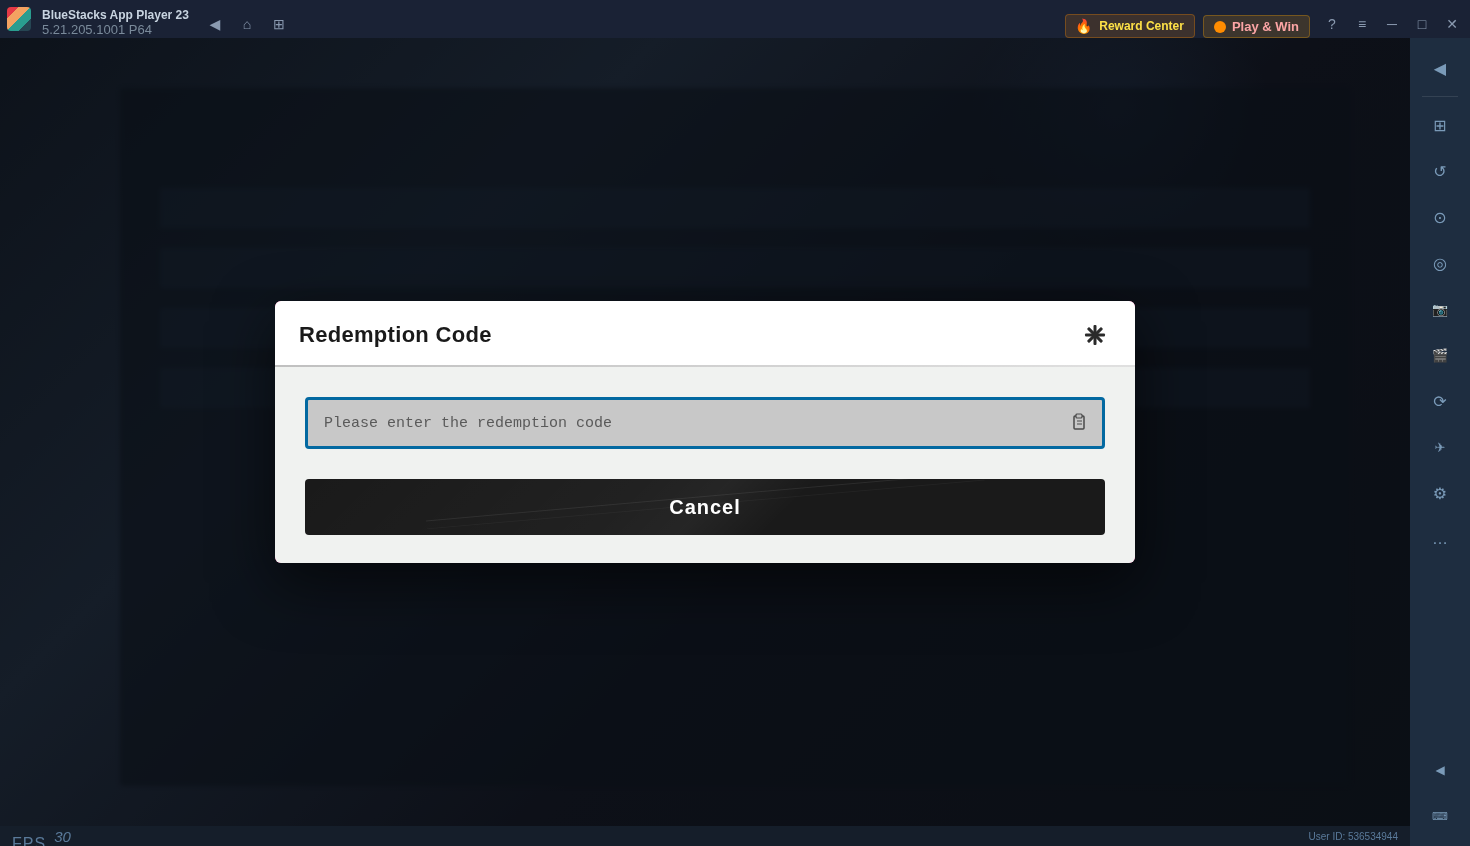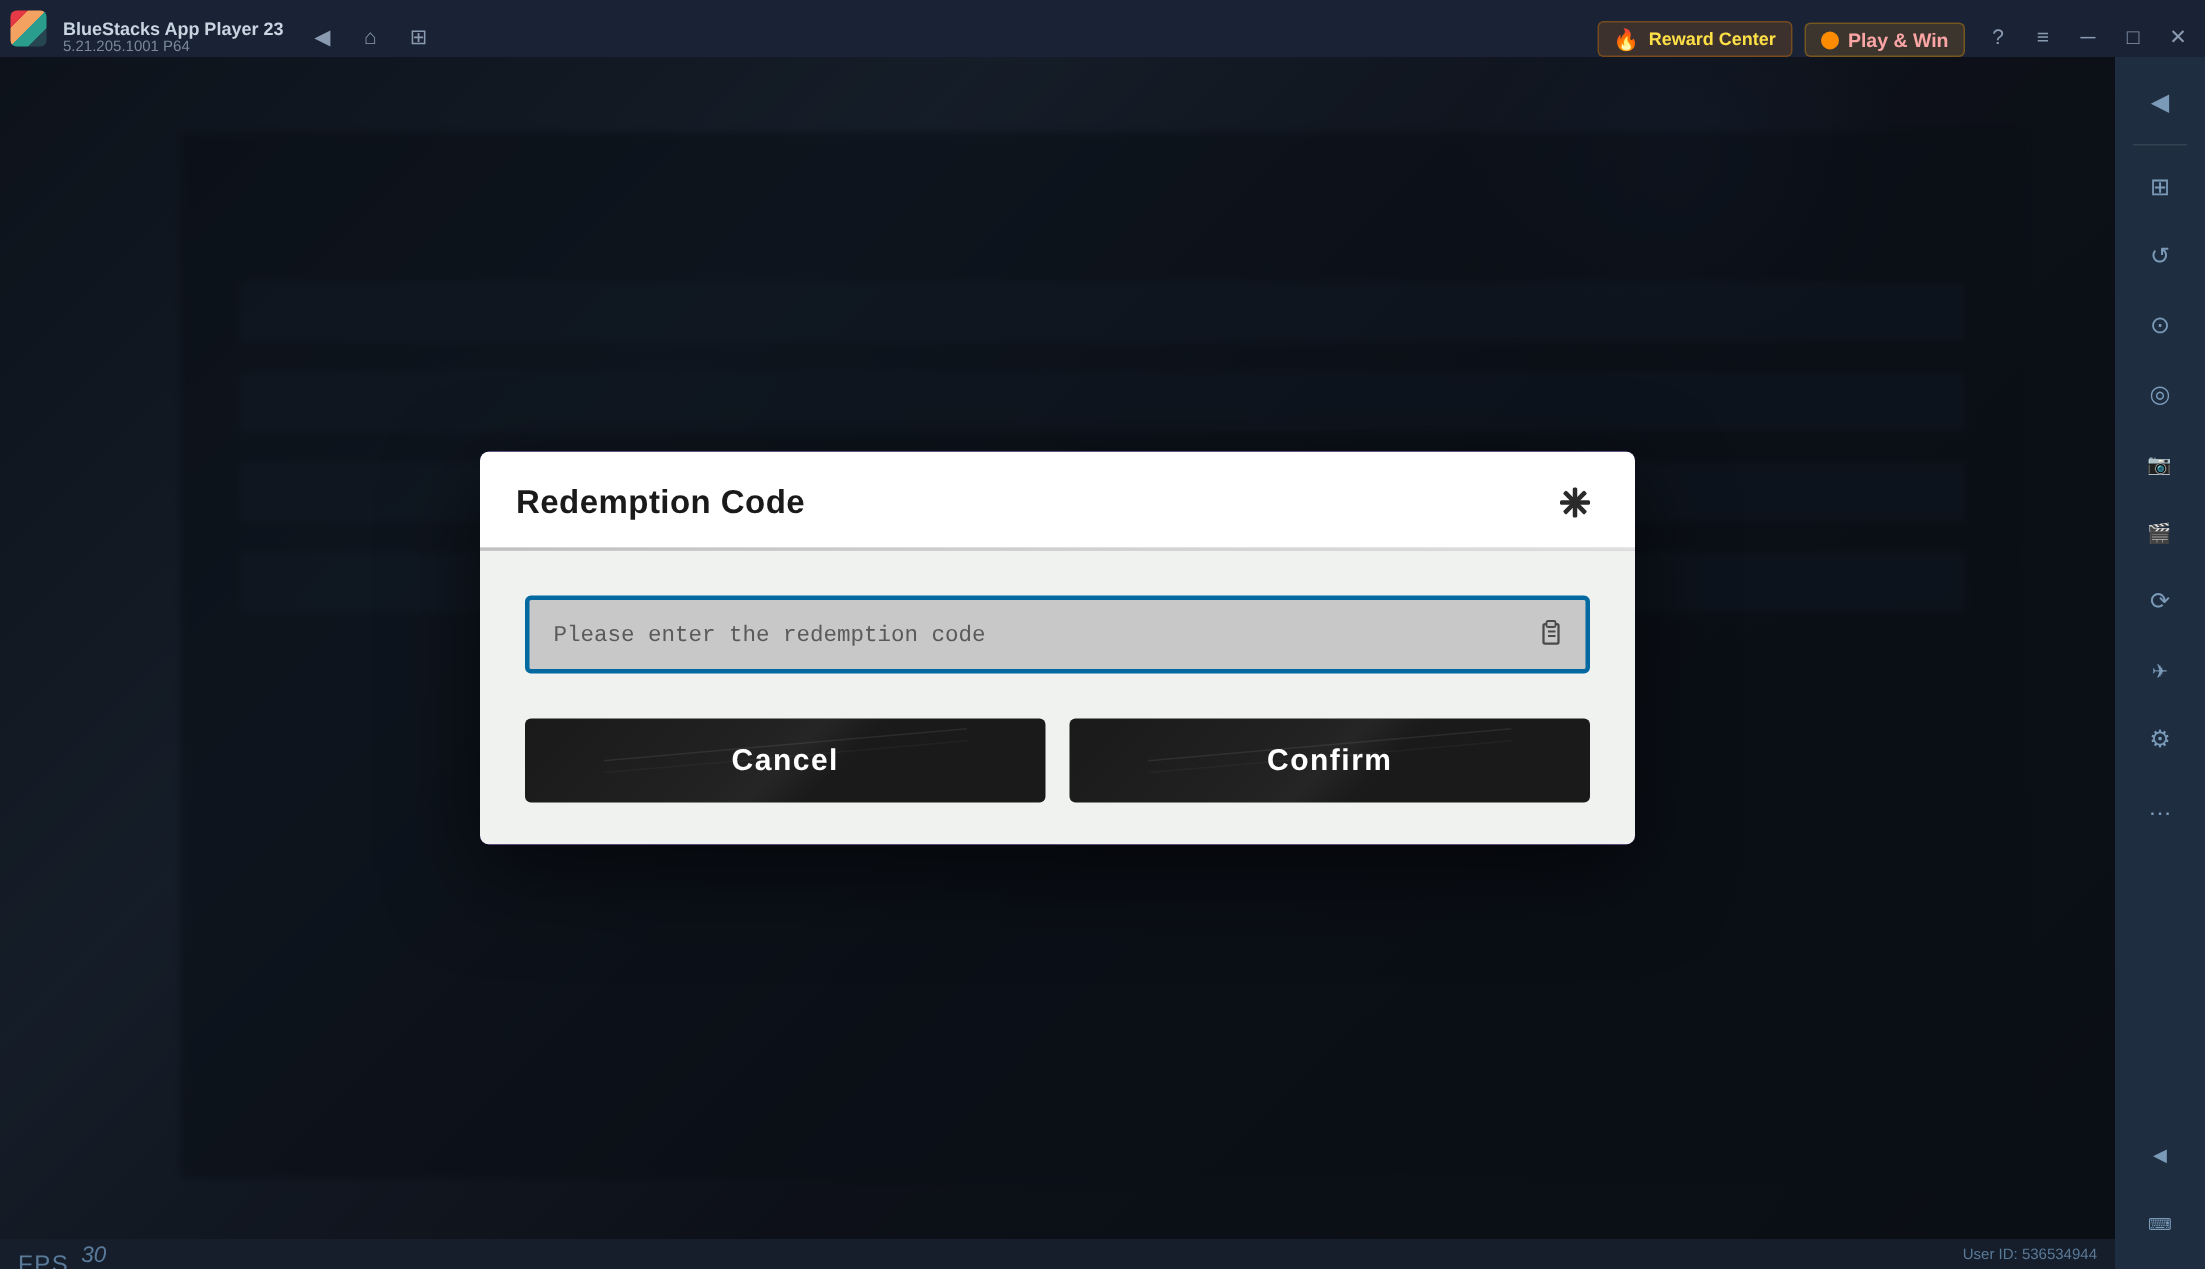--- a/index.html
+++ b/index.html
@@ -106,21 +106,21 @@
 
     .titlebar-appname .app-title {
       color: #c8d4e0;
       font-size: 12px;
       font-weight: 600;
       line-height: 1.2;
     }
 
     .titlebar-appname .app-version {
       color: #7a8a9a;
-      font-size: 10px;
+      font-size: 13px;
       line-height: 1.2;
     }
 
     .titlebar-nav {
       display: flex;
       align-items: center;
       gap: 4px;
       margin-left: 12px;
     }
 
@@ -273,22 +273,22 @@
       bottom: 20px;
       background: rgba(0,0,0,0.5);
       display: flex;
       align-items: center;
       justify-content: center;
       z-index: 200;
     }
 
     
     .dialog {
-      width: 770px;
-      background: #4c1d95;
+      width: 860px;
+      background: #ec4899;
       border-radius: 6px;
       overflow: hidden;
       box-shadow: 0 20px 60px rgba(0,0,0,0.6);
       position: relative;
     }
 
     .dialog-header {
       background: white;
       padding: 18px 24px 14px;
       border-bottom: 2px solid #e0e0e0;
@@ -550,17 +550,16 @@
           <svg width="20" height="20" viewBox="0 0 20 20" fill="none">
             <rect x="5" y="3" width="10" height="13" rx="1" stroke="#4a4a4a" stroke-width="1.5" fill="none"></rect>
             <rect x="7" y="1" width="6" height="4" rx="1" fill="#c0c0c0" stroke="#4a4a4a" stroke-width="1.2"></rect>
             <line x1="8" y1="8" x2="13" y2="8" stroke="#4a4a4a" stroke-width="1.2"></line>
             <line x1="8" y1="11" x2="13" y2="11" stroke="#4a4a4a" stroke-width="1.2"></line>
           </svg>
         </div>
       </div>
       <div class="dialog-buttons">
         <button class="btn-cancel">Cancel</button>
-        <button class="btn-confirm">Confirm</button>
       </div>
     </div>
   </div>
 </div>
 
 </body></html>

